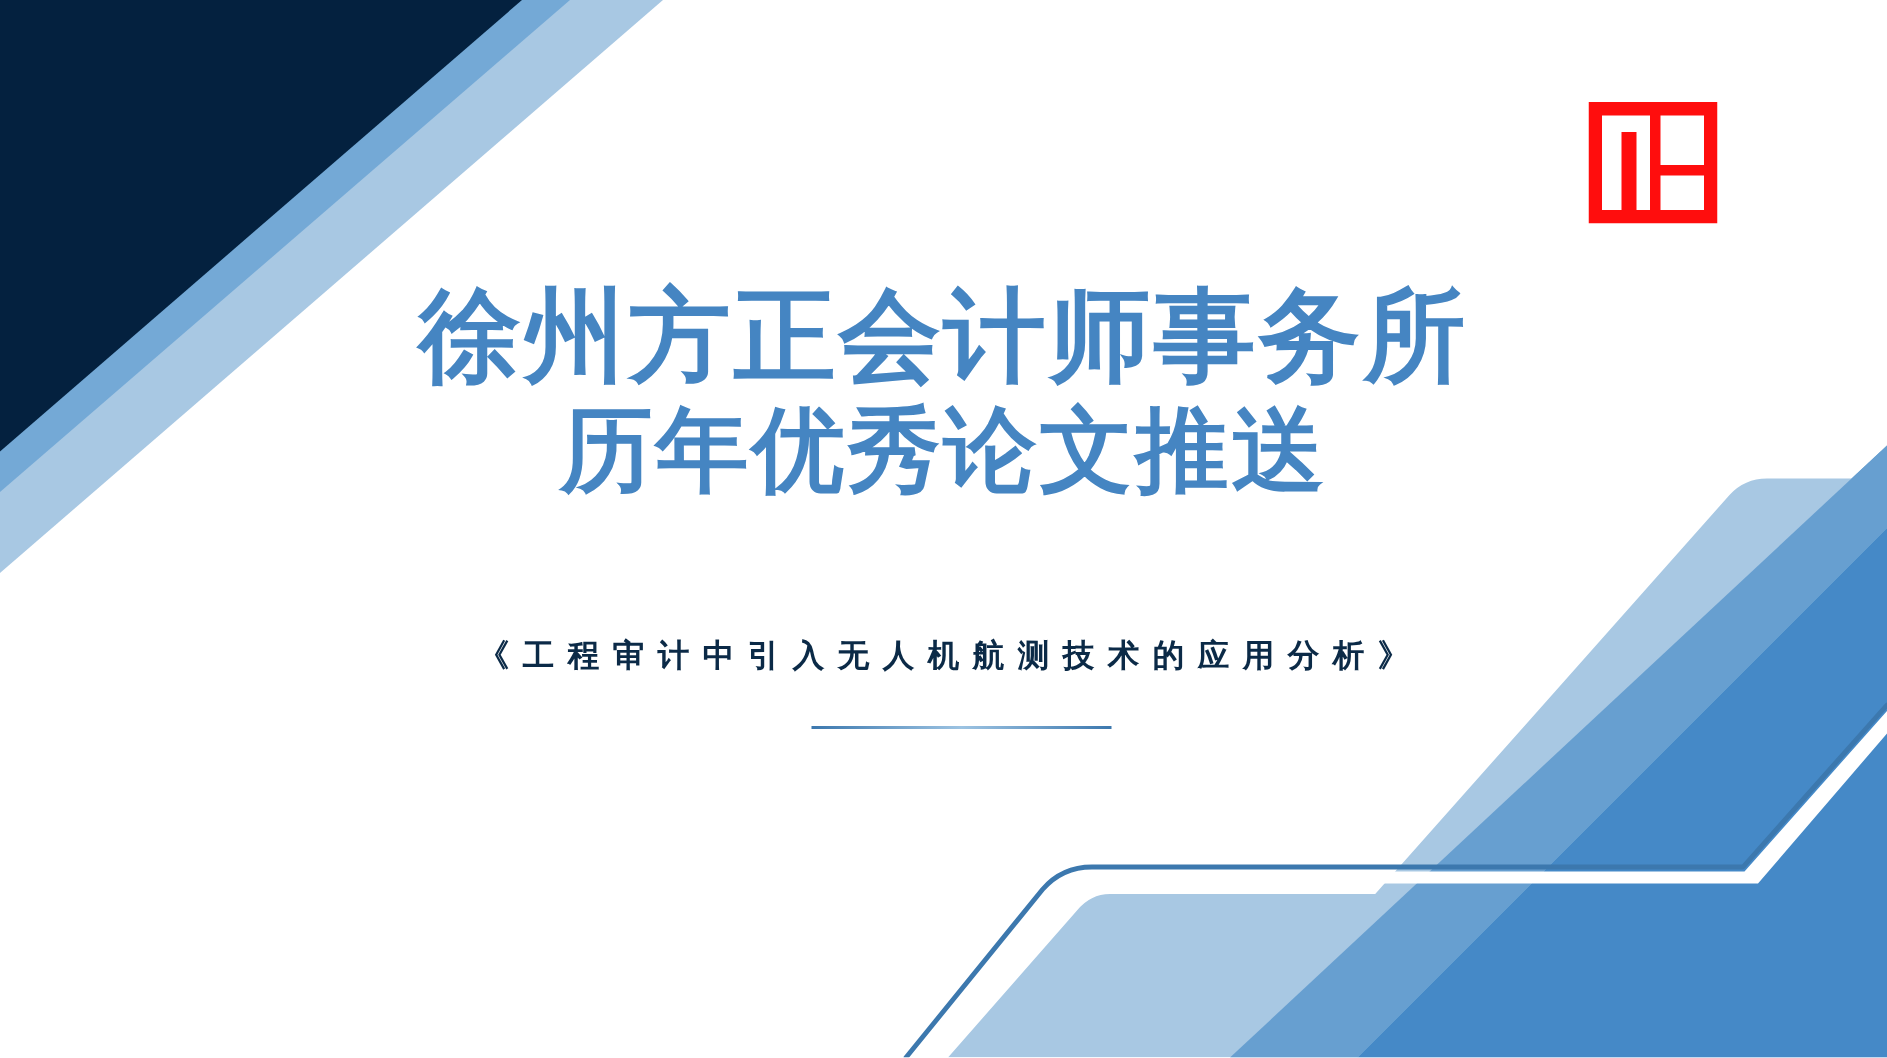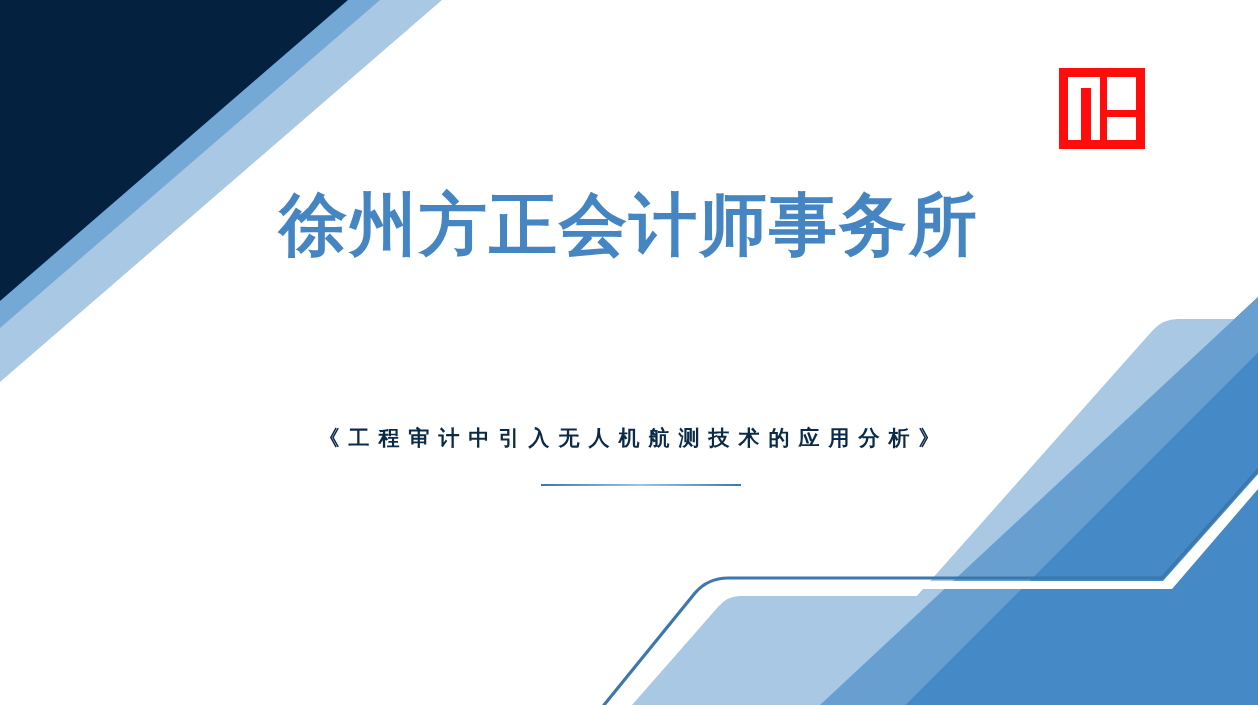--- a/index.html
+++ b/index.html
@@ -188,20 +188,21 @@
         <path d="M 9,9 L 41,9 L 41,72 L 32,72 L 32,20 L 22,20 L 22,72 L 9,72 Z" fill="#FFFFFF"></path>
 
         <rect x="48" y="9" width="29" height="33" fill="#FFFFFF"></rect>
 
         <rect x="48" y="49" width="29" height="23" fill="#FFFFFF"></rect>
       </svg>
     </div>
 
     <div class="title-block">
       <span class="title-line title-line-1">徐州方正会计师事务所</span>
+      <span class="title-line title-line-2">历年优秀论文推送</span>
     </div>
 
     <div class="subtitle">《工程审计中引入无人机航测技术的应用分析》</div>
 
     <div class="divider"></div>
 
   </div>
 </div>
 
 </body></html>

